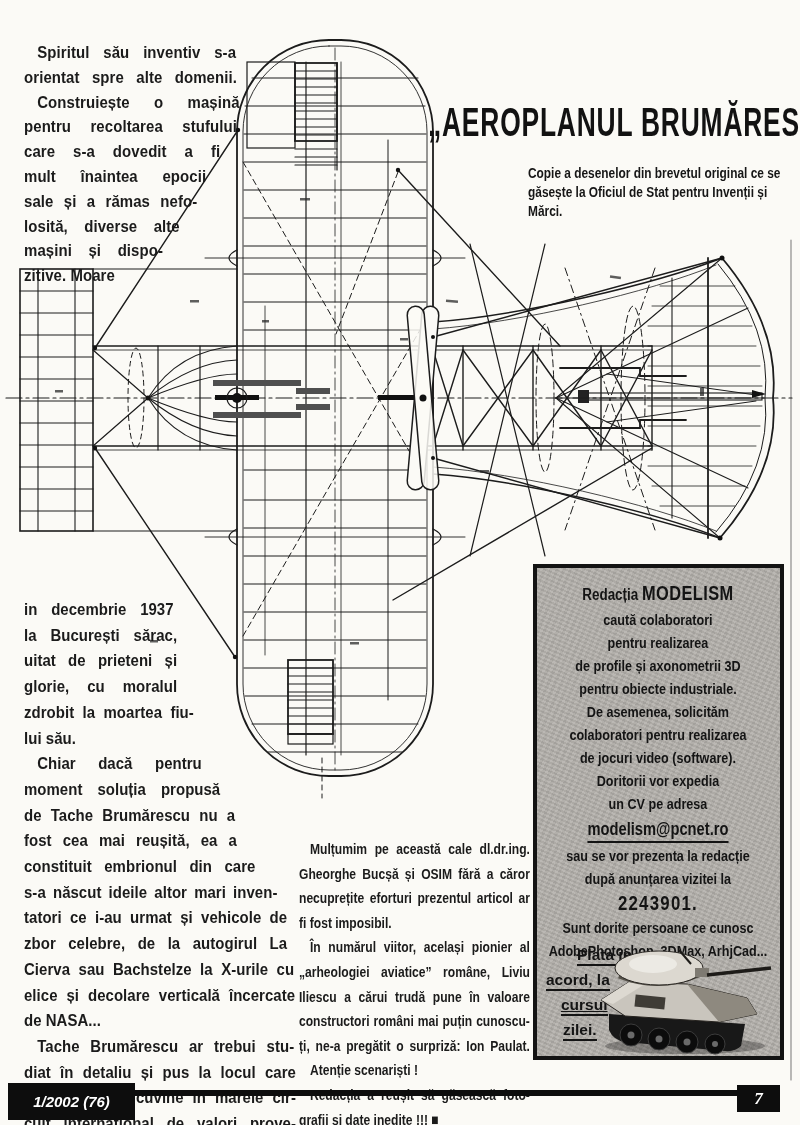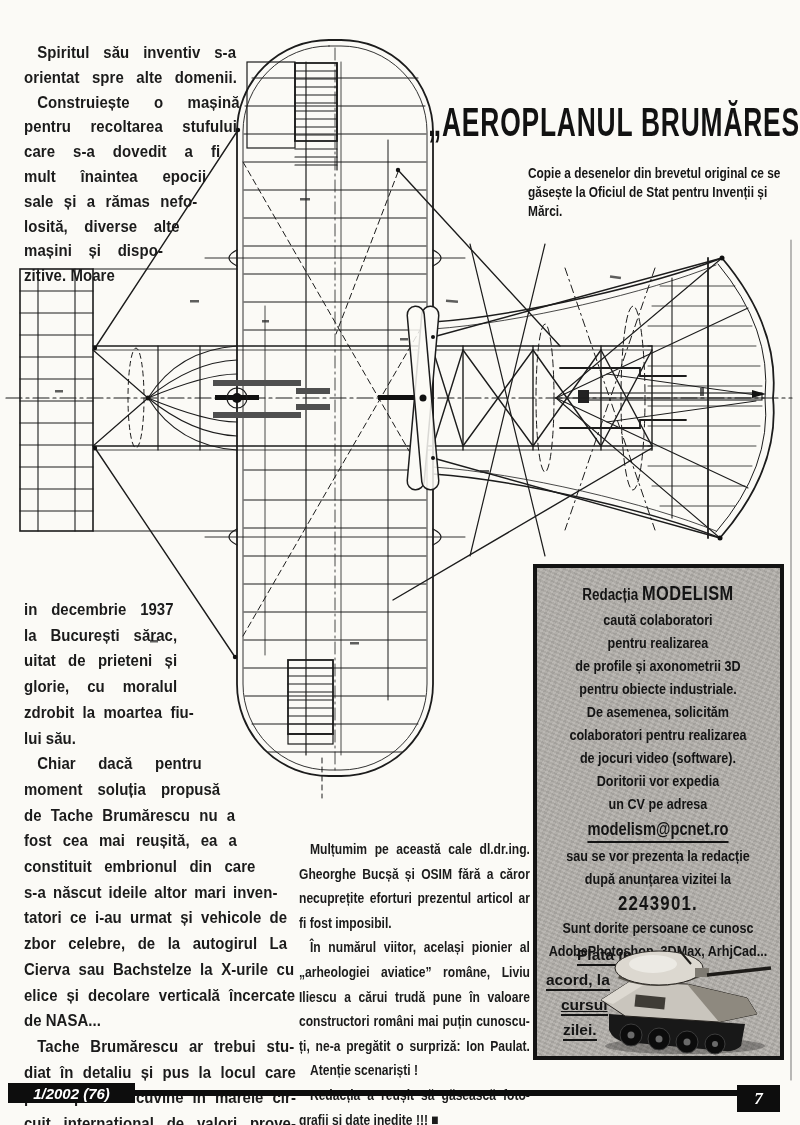--- a/index.html
+++ b/index.html
@@ -36,21 +36,21 @@
   .ad-email{display:inline-block;font-size:17.5px;border-bottom:2.5px solid #141414;line-height:24px;margin:2px 0 1px 0;}
   .ad-phone{font-size:20px;letter-spacing:1.5px;line-height:26px;}
   .pay{position:absolute;left:8px;top:377px;font-weight:700;font-size:15.5px;color:#141414;}
   .pay div{display:table;border-bottom:2.5px solid #141414;line-height:19px;margin-bottom:4px;text-align:center;}
   .pay .p0{margin-left:32px;} .pay .p1{margin-left:1px;} .pay .p2{margin-left:16px;text-decoration:underline;} .pay .p3{margin-left:18px;}
   #tank{position:absolute;left:58px;top:370px;}
 
   
   .footer-bar{left:8px;top:1090px;width:772px;height:6px;background:#0d0d0d;}
   .fbox{position:absolute;background:#0d0d0d;color:#fff;display:flex;align-items:center;justify-content:center;}
-  #f-issue{left:8px;top:1083px;width:127px;height:20px;font:italic 700 15px "Liberation Sans",sans-serif;}
+  #f-issue{left:8px;top:1083px;width:127px;height:37px;font:italic 700 15px "Liberation Sans",sans-serif;}
   #f-mag{left:276px;top:1087px;width:236px;height:25px;font:700 13px "Liberation Sans",sans-serif;letter-spacing:.9px;}
   #f-pg{left:737px;top:1085px;width:43px;height:27px;font:italic 700 17px "Liberation Serif",serif;}
 </style>
 </head>
 <body>
 
 <div class="page">
 
   <svg class="abs" style="left:0;top:0" width="800" height="1125" viewBox="0 0 800 1125">
     <g stroke="#1c1c1c" fill="none" stroke-linecap="round">

